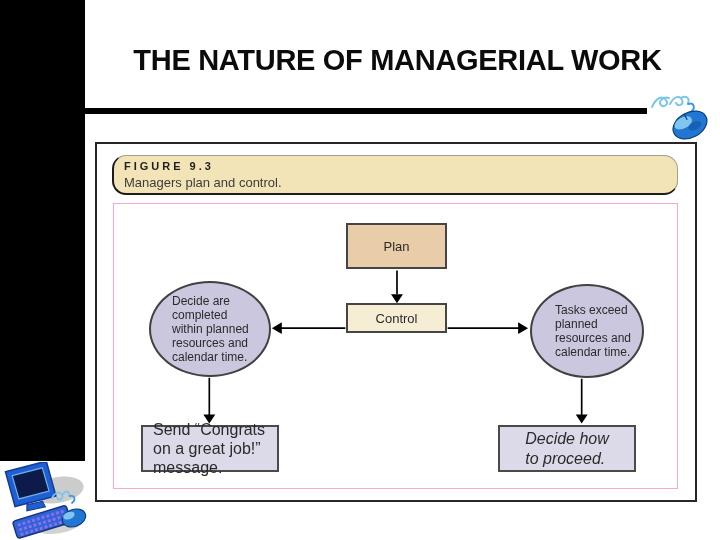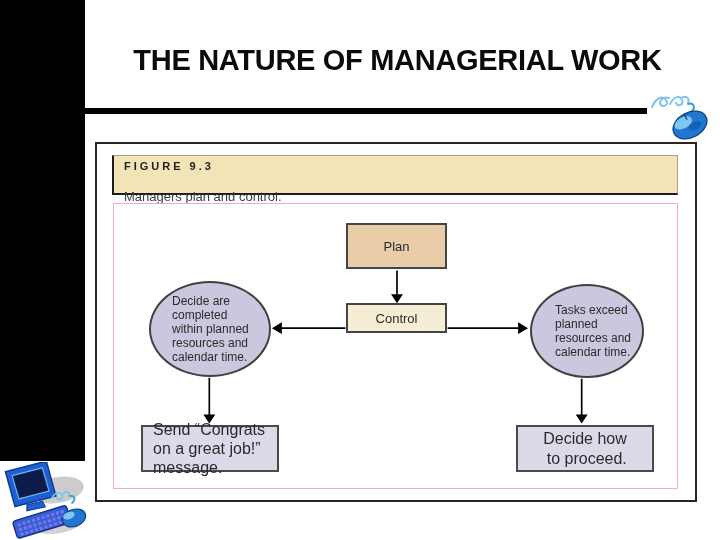--- a/index.html
+++ b/index.html
@@ -50,31 +50,32 @@
   .fig-header {
     position: absolute;
     left: 15px; top: 11px;
     width: 566px; height: 40px;
     background: #f2e4b6;
     border-top: 1px solid #a5a08c;
     border-right: 1px solid #a5a08c;
     border-bottom: 2px solid #1c1c1c;
     border-left: 2px solid #1c1c1c;
     padding: 4px 0 8px 10px;
+    border-radius: 14px;
   }
   .fig-label {
     font-size: 11px;
     font-weight: 700;
     letter-spacing: 3px;
     color: #1f1f1f;
   }
   .fig-caption {
     font-size: 13px;
     color: #3c3c3c;
-    margin-top: 17px;
+    margin-top: 3px;
   }
   .diagram {
     position: absolute;
     left: 16px; top: 59px;
     width: 565px; height: 286px;
     background: #ffffff;
     border: 1px solid #f9a8d4;
   }
   .arrows {
     position: absolute;
@@ -133,24 +134,25 @@
     color: #2b2b2b;
     font-size: 16px;
     line-height: 1.2;
   }
   .action-left {
     left: 27px; top: 221px;
     padding-left: 10px;
     text-align: left;
   }
   .action-right {
-    left: 402px; top: 221px;
+    left: 384px; top: 221px;
     justify-content: center;
-    text-align: right;
+    text-align: left;
     white-space: pre-line;
+    font-style: italic;
   }
   .computer-icon {
     position: absolute;
     left: 0px; top: 462px;
     width: 92px; height: 78px;
   }
 </style>
 </head>
 <body>
 

